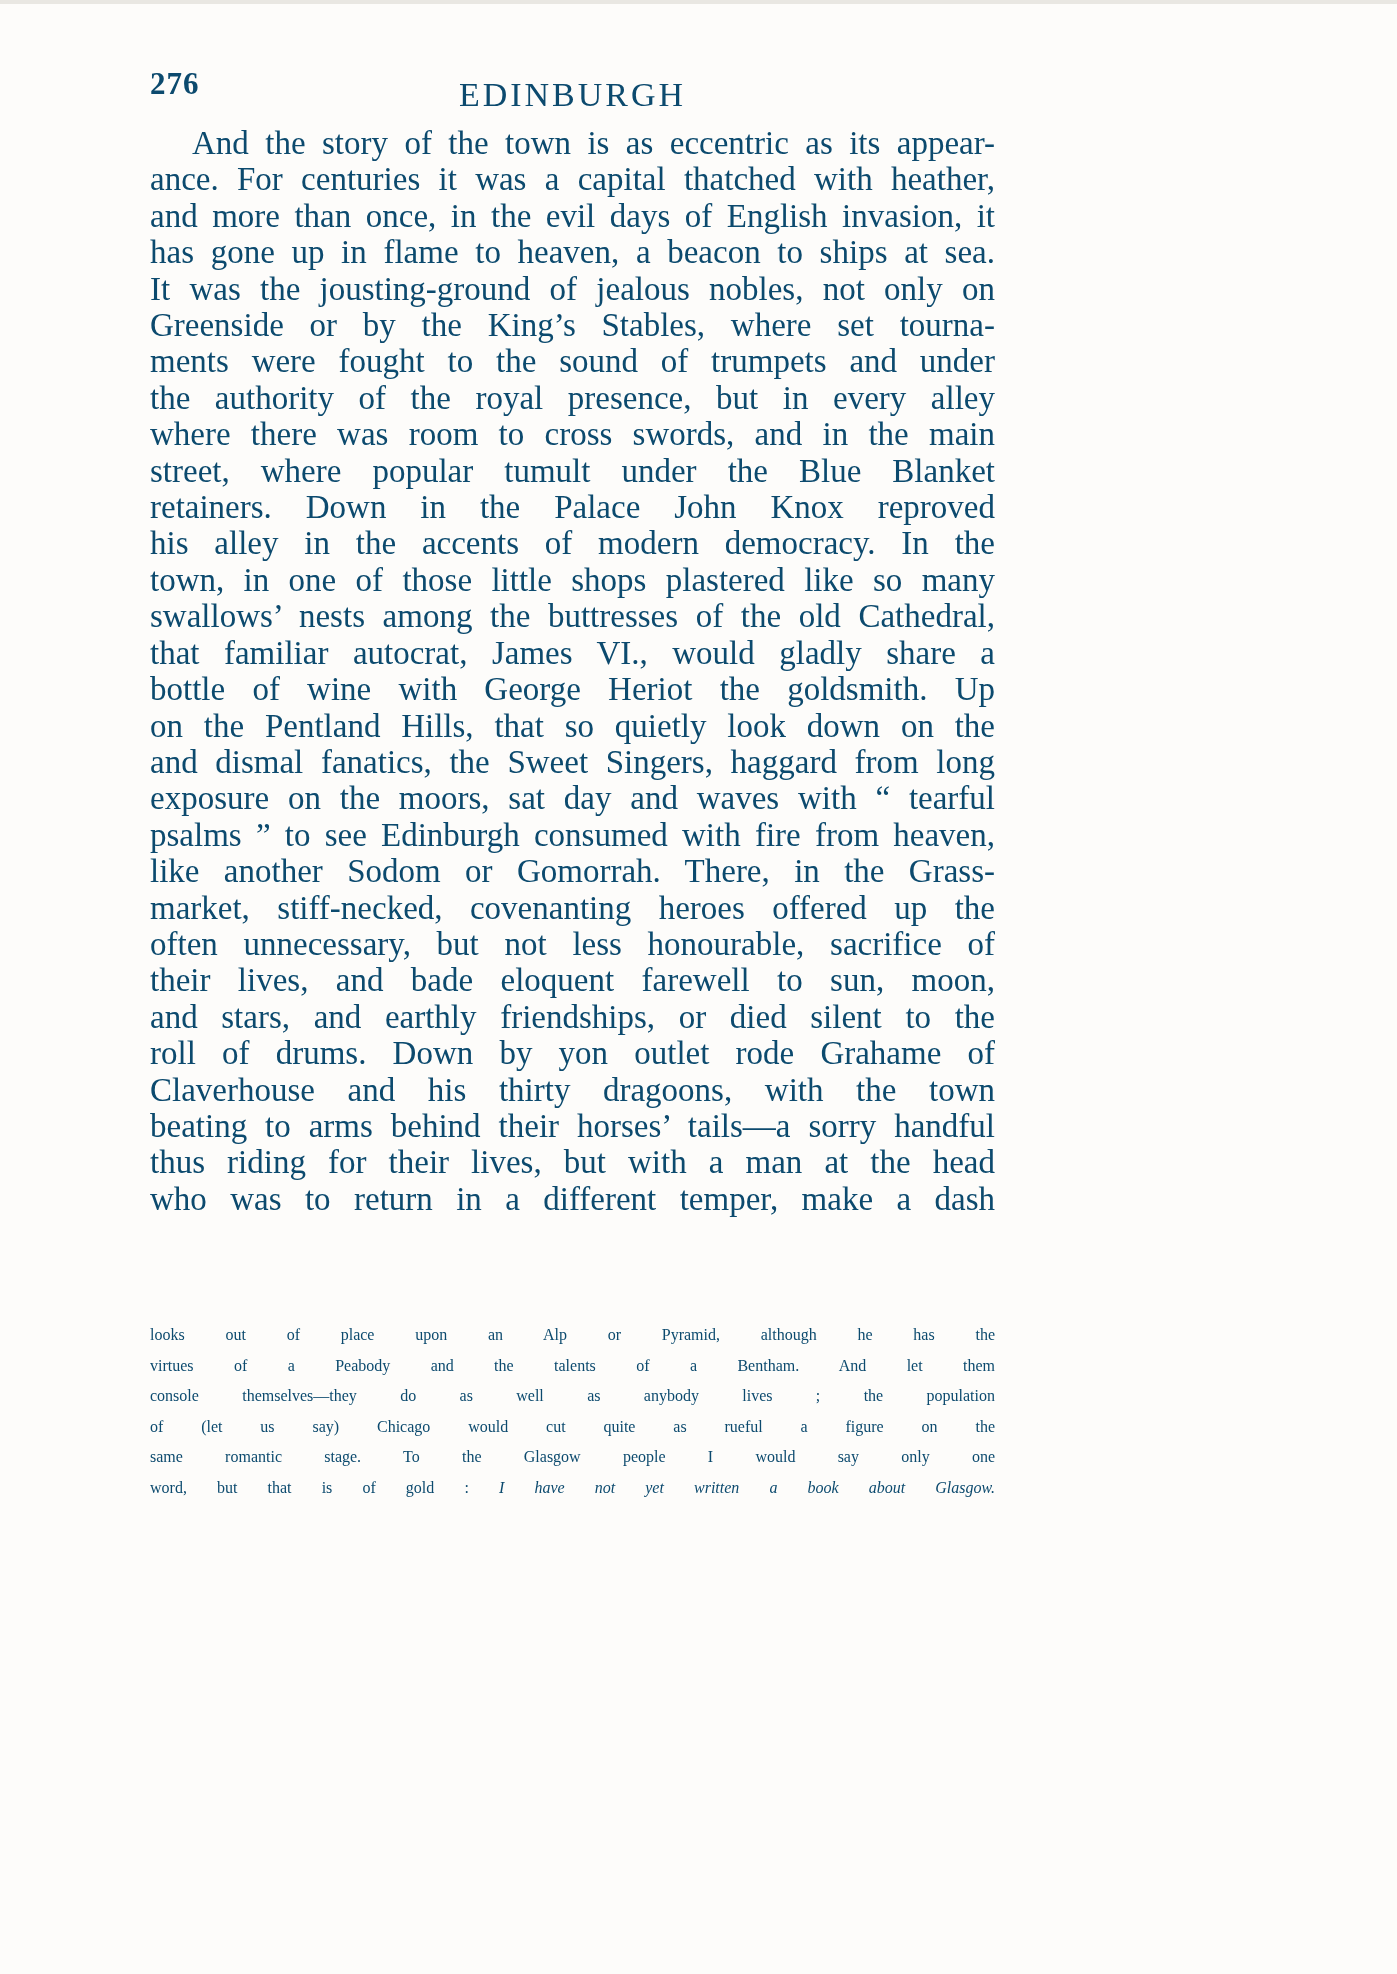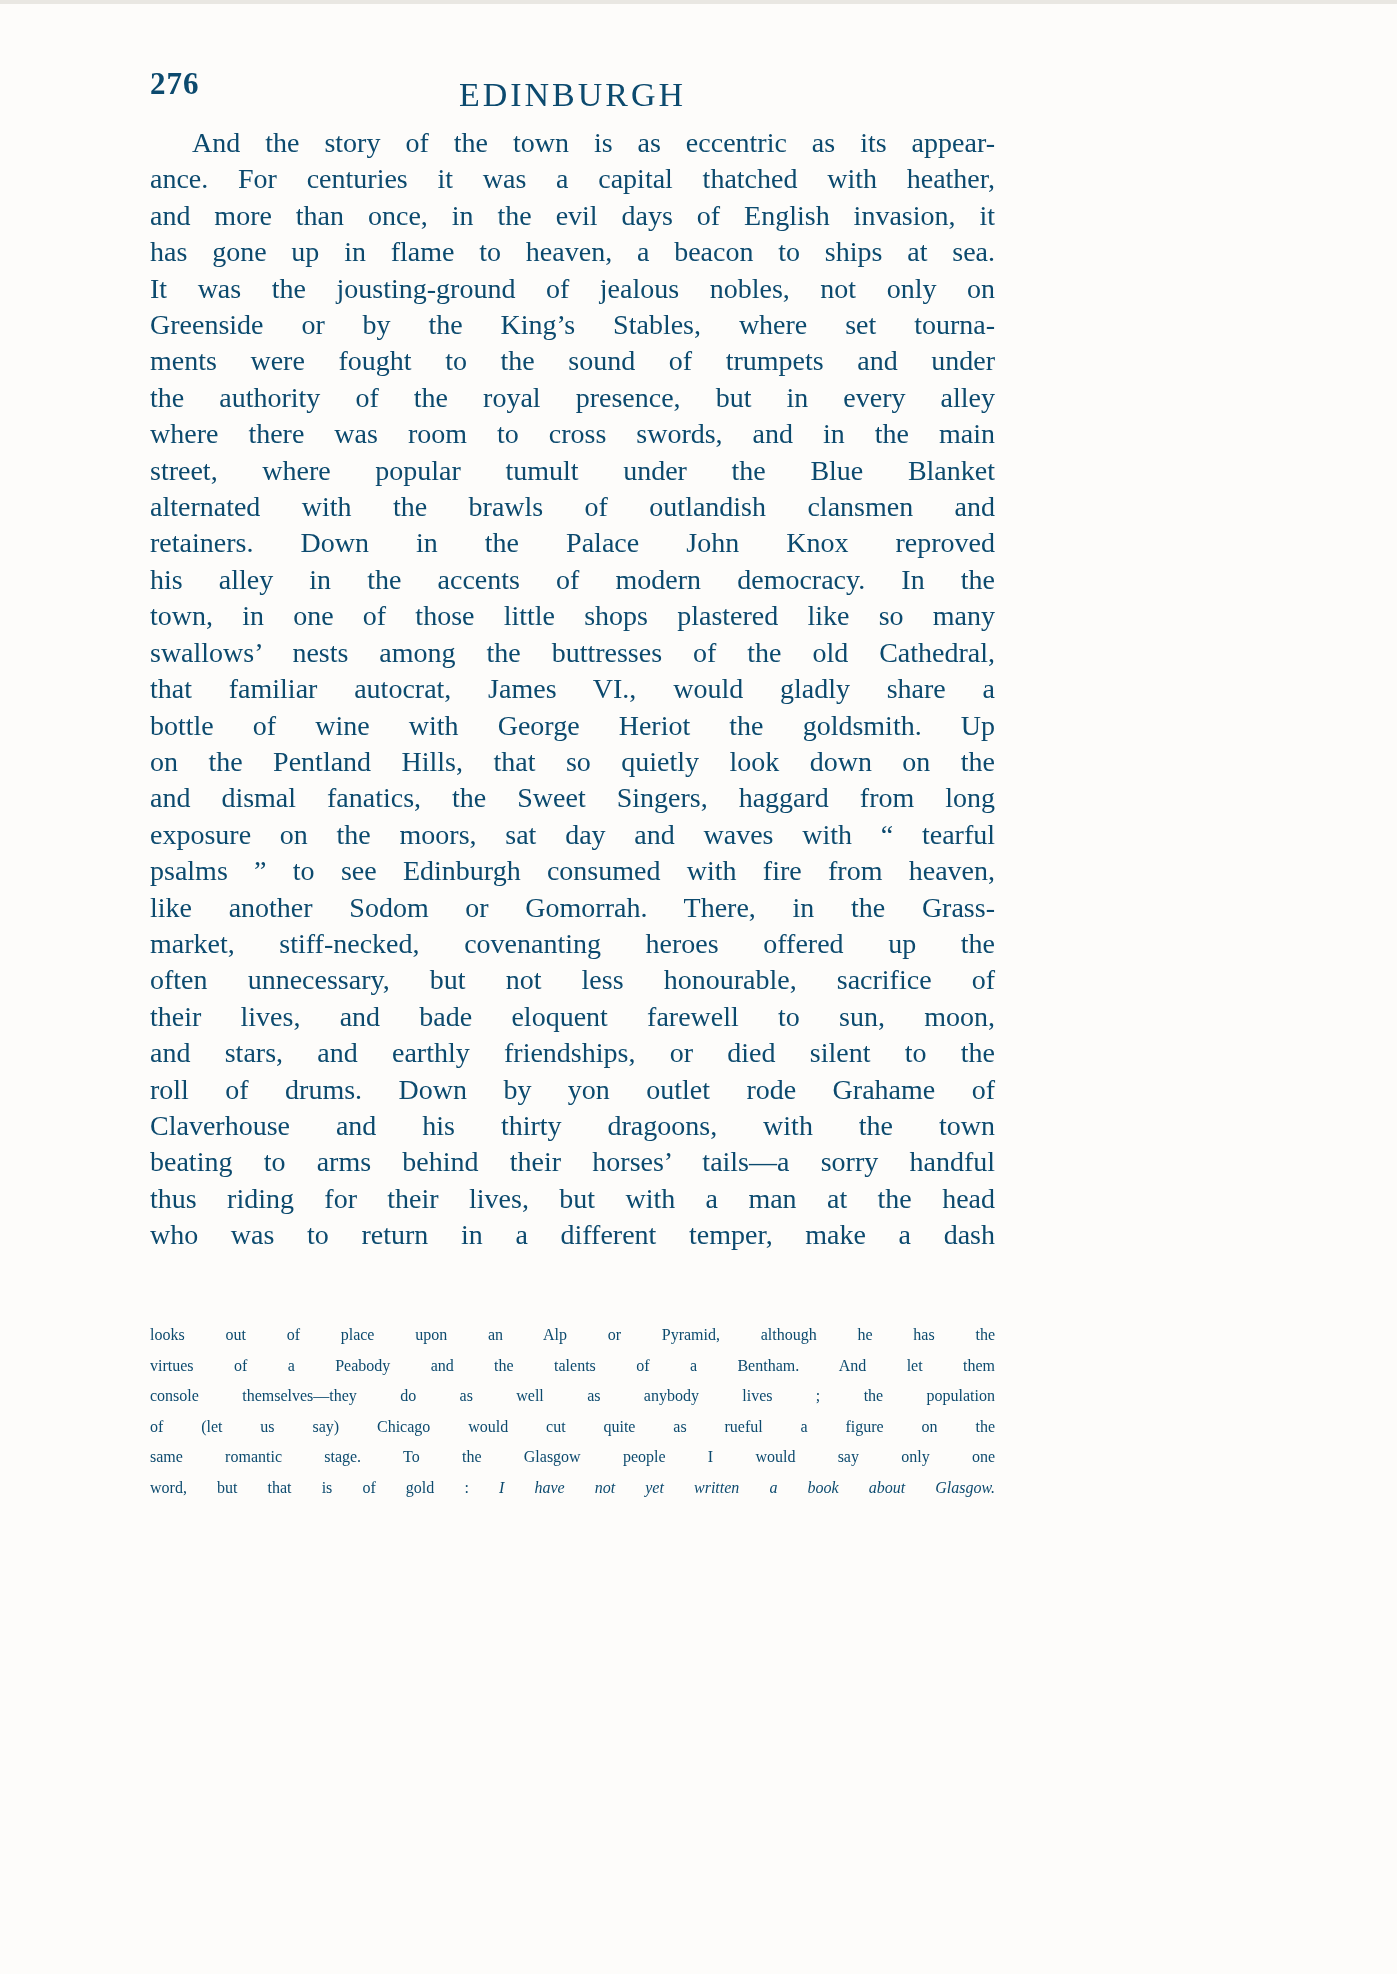--- a/index.html
+++ b/index.html
@@ -42,21 +42,21 @@
     font-weight: normal;
     letter-spacing: 3px;
   }
   .body-text {
     position: absolute;
     top: 121px;
     left: 150px;
     width: 845px;
   }
   .body-text .line {
-    font-size: 28px;
+    font-size: 33px;
     line-height: 36.4px;
     text-align: justify;
     text-align-last: justify;
     white-space: normal;
   }
   .footnote {
     position: absolute;
     top: 1316px;
     left: 150px;
     width: 845px;
@@ -88,21 +88,20 @@
       <div class="line indent">And the story of the town is as eccentric as its appear-</div>
       <div class="line">ance.  For centuries it was a capital thatched with heather,</div>
       <div class="line">and more than once, in the evil days of English invasion, it</div>
       <div class="line">has gone up in flame to heaven, a beacon to ships at sea.</div>
       <div class="line">It was the jousting-ground of jealous nobles, not only on</div>
       <div class="line">Greenside or by the King’s Stables, where set tourna-</div>
       <div class="line">ments were fought to the sound of trumpets and under</div>
       <div class="line">the authority of the royal presence, but in every alley</div>
       <div class="line">where there was room to cross swords, and in the main</div>
       <div class="line">street, where popular tumult under the Blue Blanket</div>
-      <div class="line">alternated with the brawls of outlandish clansmen and</div>
       <div class="line">retainers.  Down in the Palace John Knox reproved</div>
       <div class="line">his alley in the accents of modern democracy.  In the</div>
       <div class="line">town, in one of those little shops plastered like so many</div>
       <div class="line">swallows’ nests among the buttresses of the old Cathedral,</div>
       <div class="line">that familiar autocrat, James VI., would gladly share a</div>
       <div class="line">bottle of wine with George Heriot the goldsmith.  Up</div>
       <div class="line">on the Pentland Hills, that so quietly look down on the</div>
       <div class="line">and dismal fanatics, the Sweet Singers, haggard from long</div>
       <div class="line">exposure on the moors, sat day and waves with “ tearful</div>
       <div class="line">psalms ” to see Edinburgh consumed with fire from heaven,</div>

